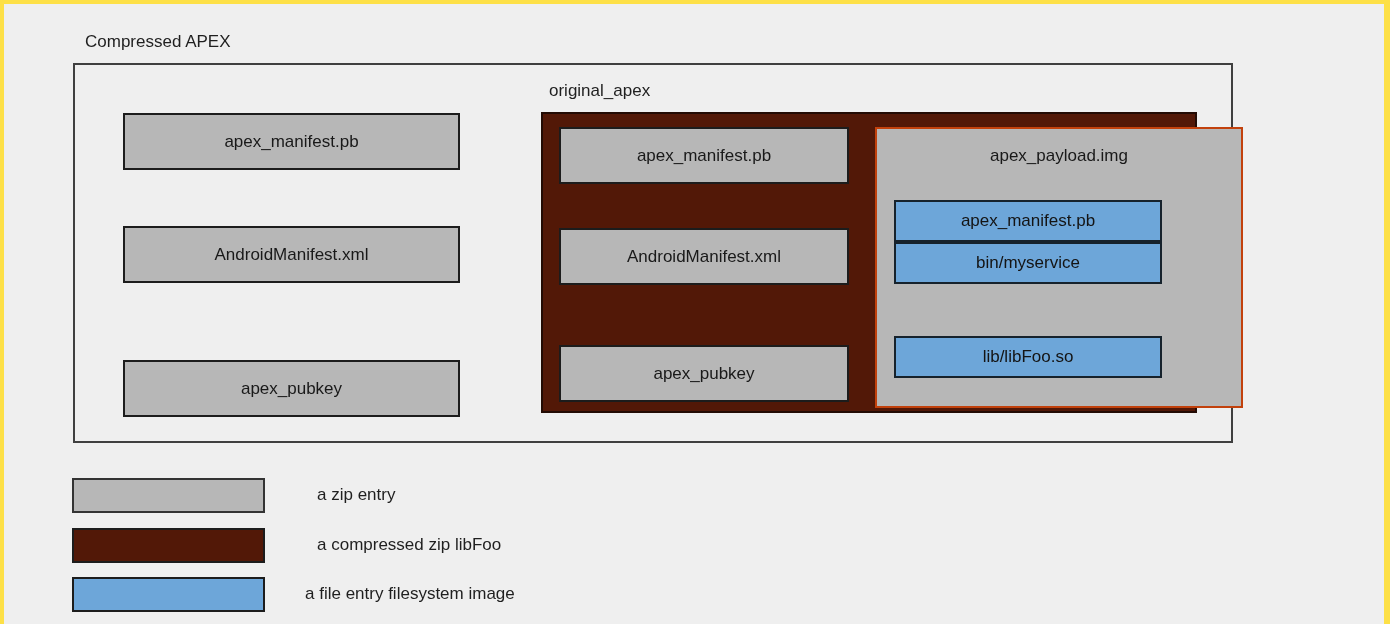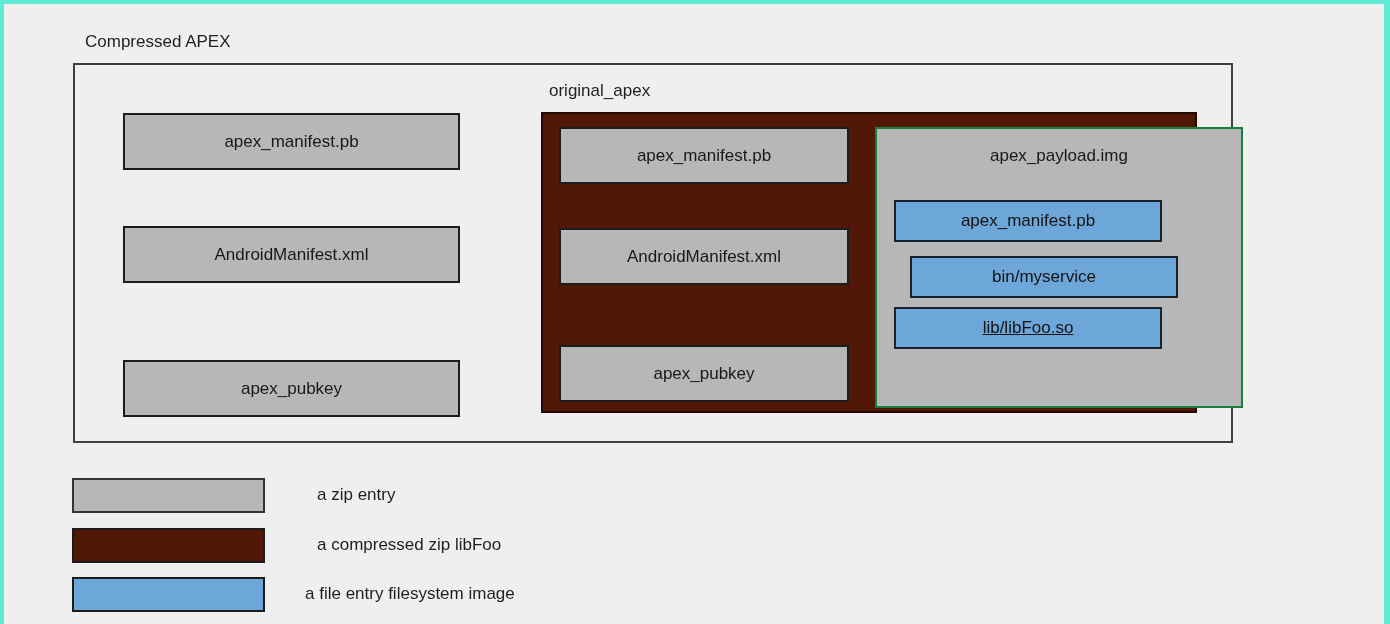--- a/index.html
+++ b/index.html
@@ -1,21 +1,21 @@
 <!DOCTYPE html>
 <html><head>
 <meta charset="utf-8">
 <style>
   html, body { margin: 0; padding: 0; }
   body { background: #ffffff; }
   .page {
     position: relative;
     width: 1390px;
     height: 624px;
-    background: #5eead4;
+    background: #fde047;
     overflow: hidden;
     font-family: "Liberation Sans", sans-serif;
     color: #1f1f1f;
   }
   .canvas {
     position: absolute;
     left: 4px; top: 4px;
     width: 1380px; height: 620px;
     background: #efefef;
   }
@@ -57,43 +57,43 @@
   }
   .inner-col { left: 16px; width: 290px; height: 57px; }
   .ib1 { top: 13px; }
   .ib2 { top: 114px; }
   .ib3 { top: 231px; }
 
   .payload-box {
     left: 332px; top: 13px;
     width: 368px; height: 281px;
     background: #b7b7b7;
-    border: 2px solid #15803d;
+    border: 2px solid #c2410c;
   }
   .payload-title {
     position: absolute;
     left: 0; top: 17px;
     width: 100%;
     text-align: center;
     font-size: 17px;
     color: #191919;
   }
   .fs-box {
     left: 17px; width: 268px; height: 42px;
     background: #6da6d9;
     border: 2px solid #16222c;
     display: flex;
     align-items: center;
     justify-content: center;
     font-size: 17px;
     color: #141414;
   }
   .fb1 { top: 71px; }
-  .fb2 { top: 127px; margin-left: 16px; }
-  .fb3 { top: 178px; text-decoration: underline; }
+  .fb2 { top: 113px; }
+  .fb3 { top: 207px; }
 
   .legend-swatch {
     left: 72px; width: 193px; height: 35px;
     border: 2px solid #242424;
   }
   .sw-zip  { top: 478px; background: #b7b7b7; border-color: #333333; }
   .sw-comp { top: 528px; background: #521807; border-color: #1c1c1c; }
   .sw-fs   { top: 577px; background: #6da6d9; border-color: #1c1c1c; }
   .lg1 { left: 317px; top: 485px; }
   .lg2 { left: 317px; top: 535px; }

